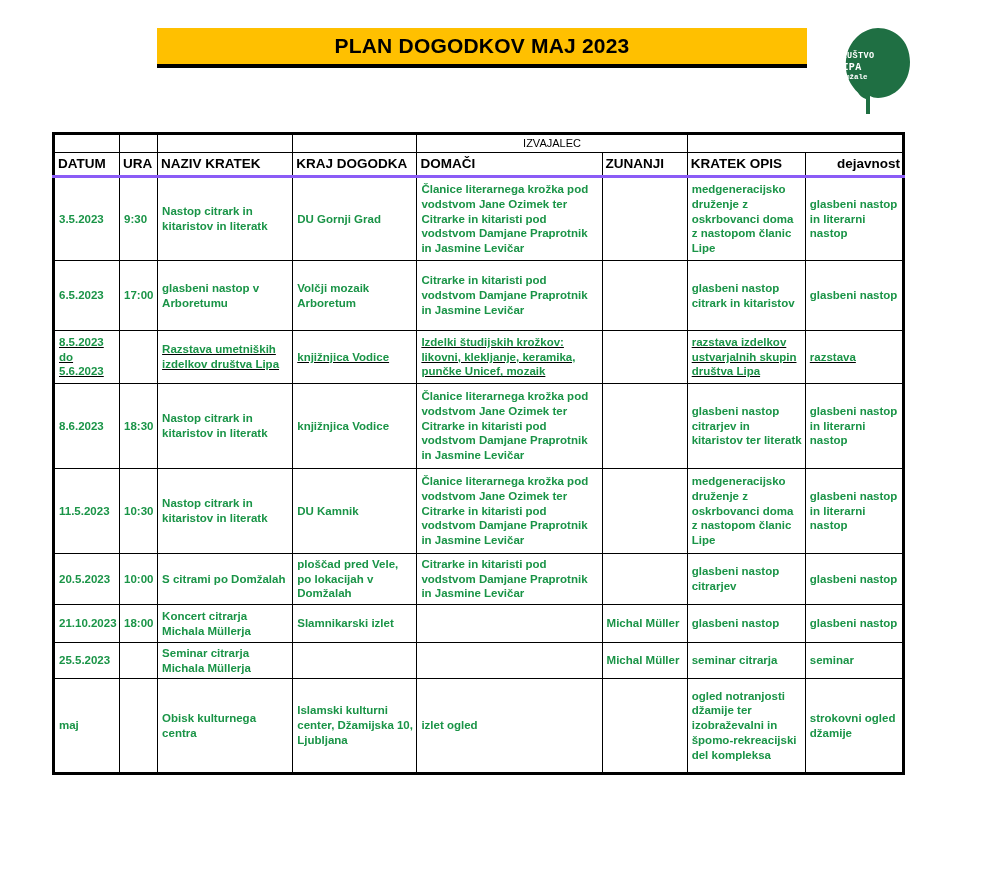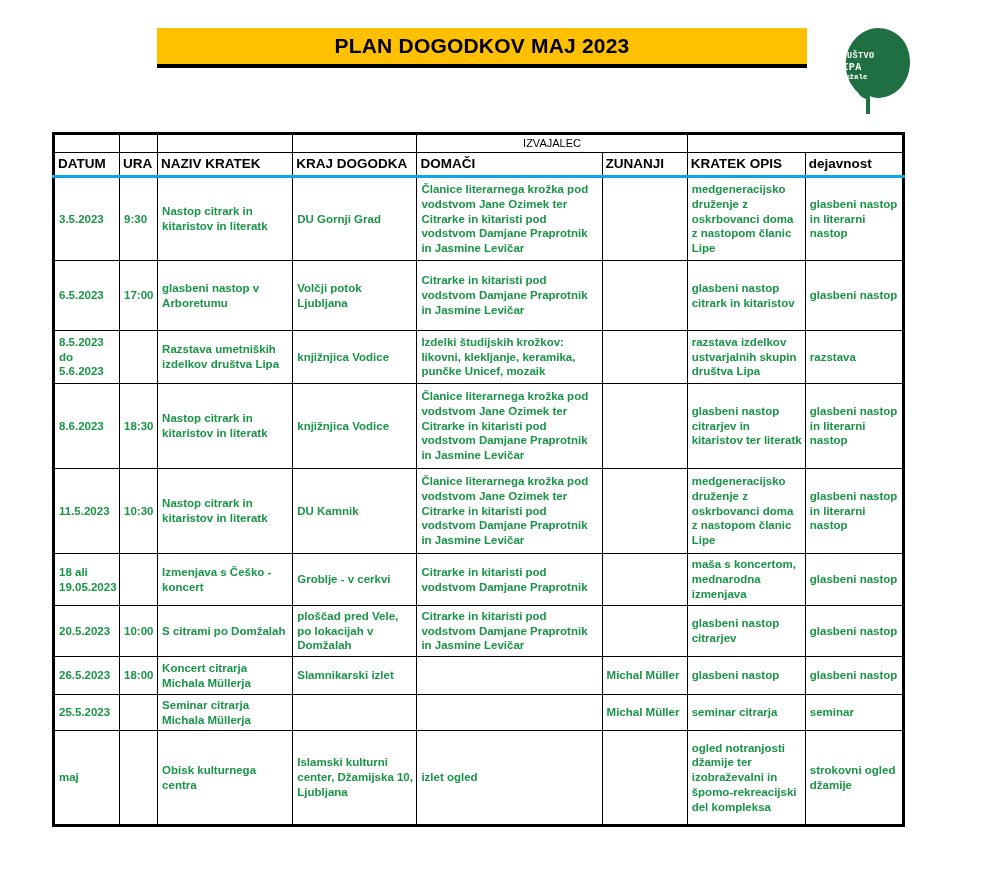--- a/index.html
+++ b/index.html
@@ -132,25 +132,25 @@
   td.band-edge { border: none; }
 
   
   tr.headrow td {
     color: #000000;
     font-weight: bold;
     font-size: 13.5px;
     height: 22px;
     padding: 0 2px 0 3px;
     vertical-align: middle;
-    border-bottom: 3px solid #0ea5e9;
+    border-bottom: 3px solid #8b5cf6;
     white-space: nowrap;
     margin-top: 8px;
   }
-  tr.headrow td.dejavnost-head { font-weight: bold; }
+  tr.headrow td.dejavnost-head { font-weight: bold; text-align: right; }
 
   
   td.cell { background: #ffffff; }
   td.v-top { vertical-align: top; }
   td.v-mid { vertical-align: middle; }
 </style>
 </head>
 <body>
 
 <div class="page">
@@ -216,27 +216,27 @@
             <td class="cell v-top">DU Gornji Grad</td>
             <td class="cell v-top">Članice literarnega krožka pod vodstvom Jane Ozimek  ter Citrarke in kitaristi pod vodstvom Damjane Praprotnik in Jasmine Levičar</td>
             <td class="cell v-top"></td>
             <td class="cell v-mid">medgeneracijsko druženje z oskrbovanci doma z nastopom članic Lipe</td>
             <td class="cell v-mid">glasbeni nastop in literarni nastop</td>
           </tr>
           <tr style="height: 70px;">
             <td class="cell v-mid">6.5.2023</td>
             <td class="cell v-mid">17:00</td>
             <td class="cell v-top">glasbeni nastop v Arboretumu</td>
-            <td class="cell v-top">Volčji potok Ljubljana</td>
+            <td class="cell v-top">Volčji mozaik Arboretum</td>
             <td class="cell v-top">Citrarke in kitaristi pod vodstvom Damjane Praprotnik in Jasmine Levičar</td>
             <td class="cell v-top"></td>
             <td class="cell v-mid">glasbeni  nastop citrark in kitaristov</td>
             <td class="cell v-mid">glasbeni nastop</td>
           </tr>
-          <tr style="height: 53px;">
+          <tr style="height: 53px; text-decoration: underline;">
             <td class="cell v-mid">8.5.2023 do 5.6.2023</td>
             <td class="cell v-mid"></td>
             <td class="cell v-top">Razstava umetniških izdelkov društva Lipa</td>
             <td class="cell v-top">knjižnjica Vodice</td>
             <td class="cell v-top">Izdelki študijskih krožkov: likovni, klekljanje, keramika, punčke Unicef, mozaik</td>
             <td class="cell v-top"></td>
             <td class="cell v-mid">razstava  izdelkov ustvarjalnih skupin društva Lipa</td>
             <td class="cell v-mid">razstava</td>
           </tr>
           <tr style="height: 85px;">
@@ -252,42 +252,32 @@
           <tr style="height: 85px;">
             <td class="cell v-mid">11.5.2023</td>
             <td class="cell v-mid">10:30</td>
             <td class="cell v-top">Nastop citrark in kitaristov in literatk</td>
             <td class="cell v-top">DU Kamnik</td>
             <td class="cell v-top">Članice literarnega krožka pod vodstvom Jane Ozimek  ter Citrarke in kitaristi pod vodstvom Damjane Praprotnik in Jasmine Levičar</td>
             <td class="cell v-top"></td>
             <td class="cell v-mid">medgeneracijsko druženje z oskrbovanci doma z nastopom članic Lipe</td>
             <td class="cell v-mid">glasbeni nastop in literarni nastop</td>
           </tr>
-          <tr style="height: 52px;">
-            <td class="cell v-mid">18 ali 19.05.2023</td>
-            <td class="cell v-mid"></td>
-            <td class="cell v-top">Izmenjava s Češko - koncert</td>
-            <td class="cell v-top">Groblje - v cerkvi</td>
-            <td class="cell v-top">Citrarke in kitaristi pod vodstvom Damjane Praprotnik</td>
-            <td class="cell v-top"></td>
-            <td class="cell v-mid">maša s koncertom, mednarodna izmenjava</td>
-            <td class="cell v-mid">glasbeni nastop</td>
-          </tr>
           <tr style="height: 51px;">
             <td class="cell v-mid">20.5.2023</td>
             <td class="cell v-mid">10:00</td>
             <td class="cell v-top">S citrami po Domžalah</td>
             <td class="cell v-top">ploščad pred Vele, po lokacijah v Domžalah</td>
             <td class="cell v-top">Citrarke in kitaristi pod vodstvom Damjane Praprotnik in Jasmine Levičar</td>
             <td class="cell v-top"></td>
             <td class="cell v-mid">glasbeni nastop citrarjev</td>
             <td class="cell v-mid">glasbeni nastop</td>
           </tr>
           <tr style="height: 38px;">
-            <td class="cell v-mid">26.5.2023</td>
+            <td class="cell v-mid">21.10.2023</td>
             <td class="cell v-mid">18:00</td>
             <td class="cell v-top">Koncert citrarja Michala Müllerja</td>
             <td class="cell v-top">Slamnikarski izlet</td>
             <td class="cell v-top"></td>
             <td class="cell v-top">Michal Müller</td>
             <td class="cell v-mid">glasbeni nastop</td>
             <td class="cell v-mid">glasbeni nastop</td>
           </tr>
           <tr style="height: 36px;">
             <td class="cell v-mid">25.5.2023</td>

